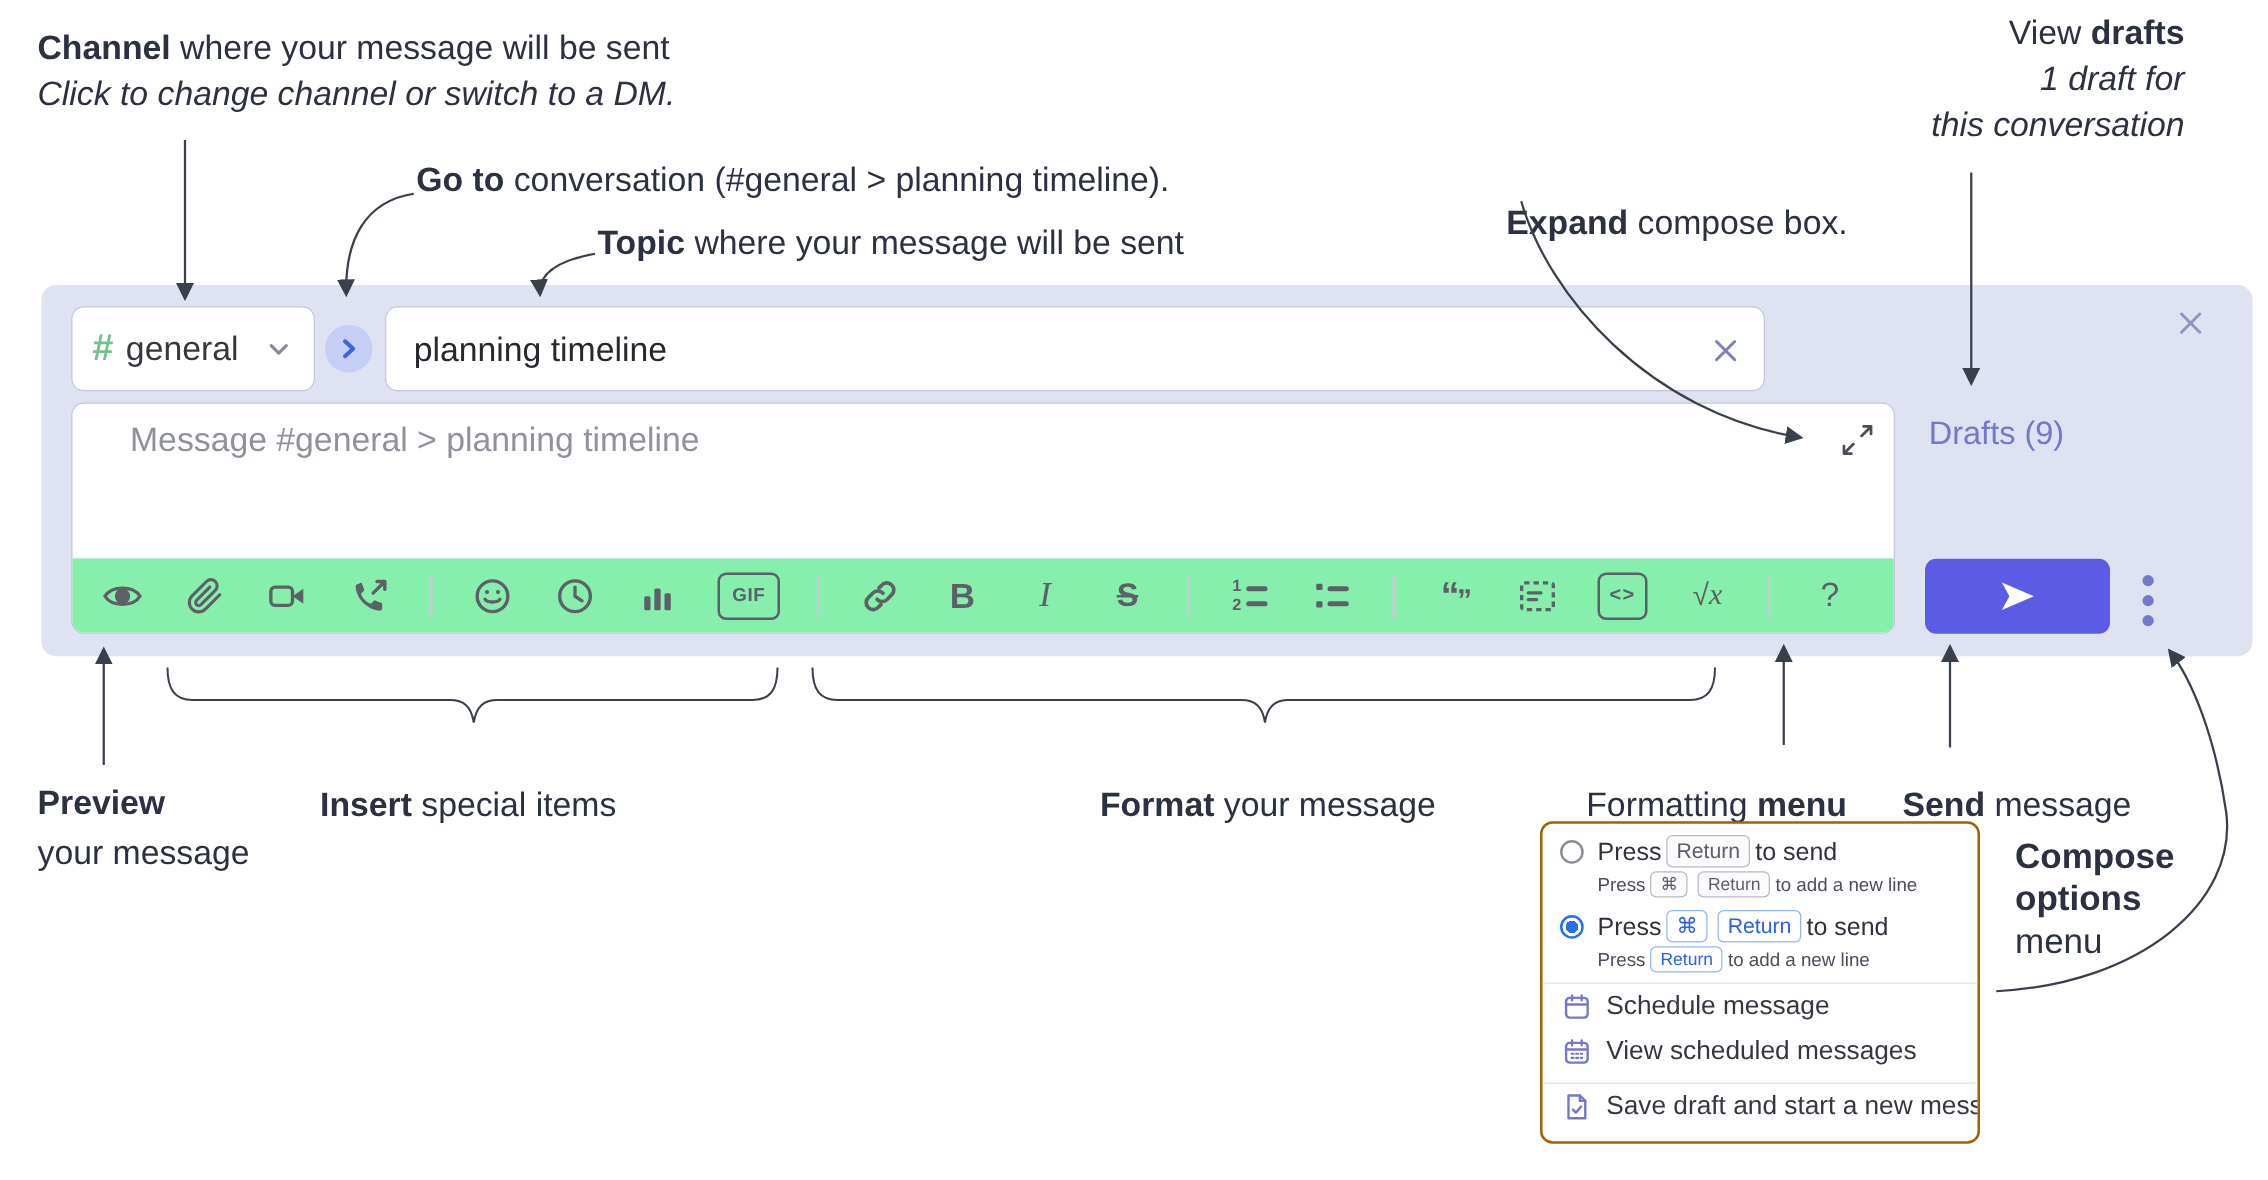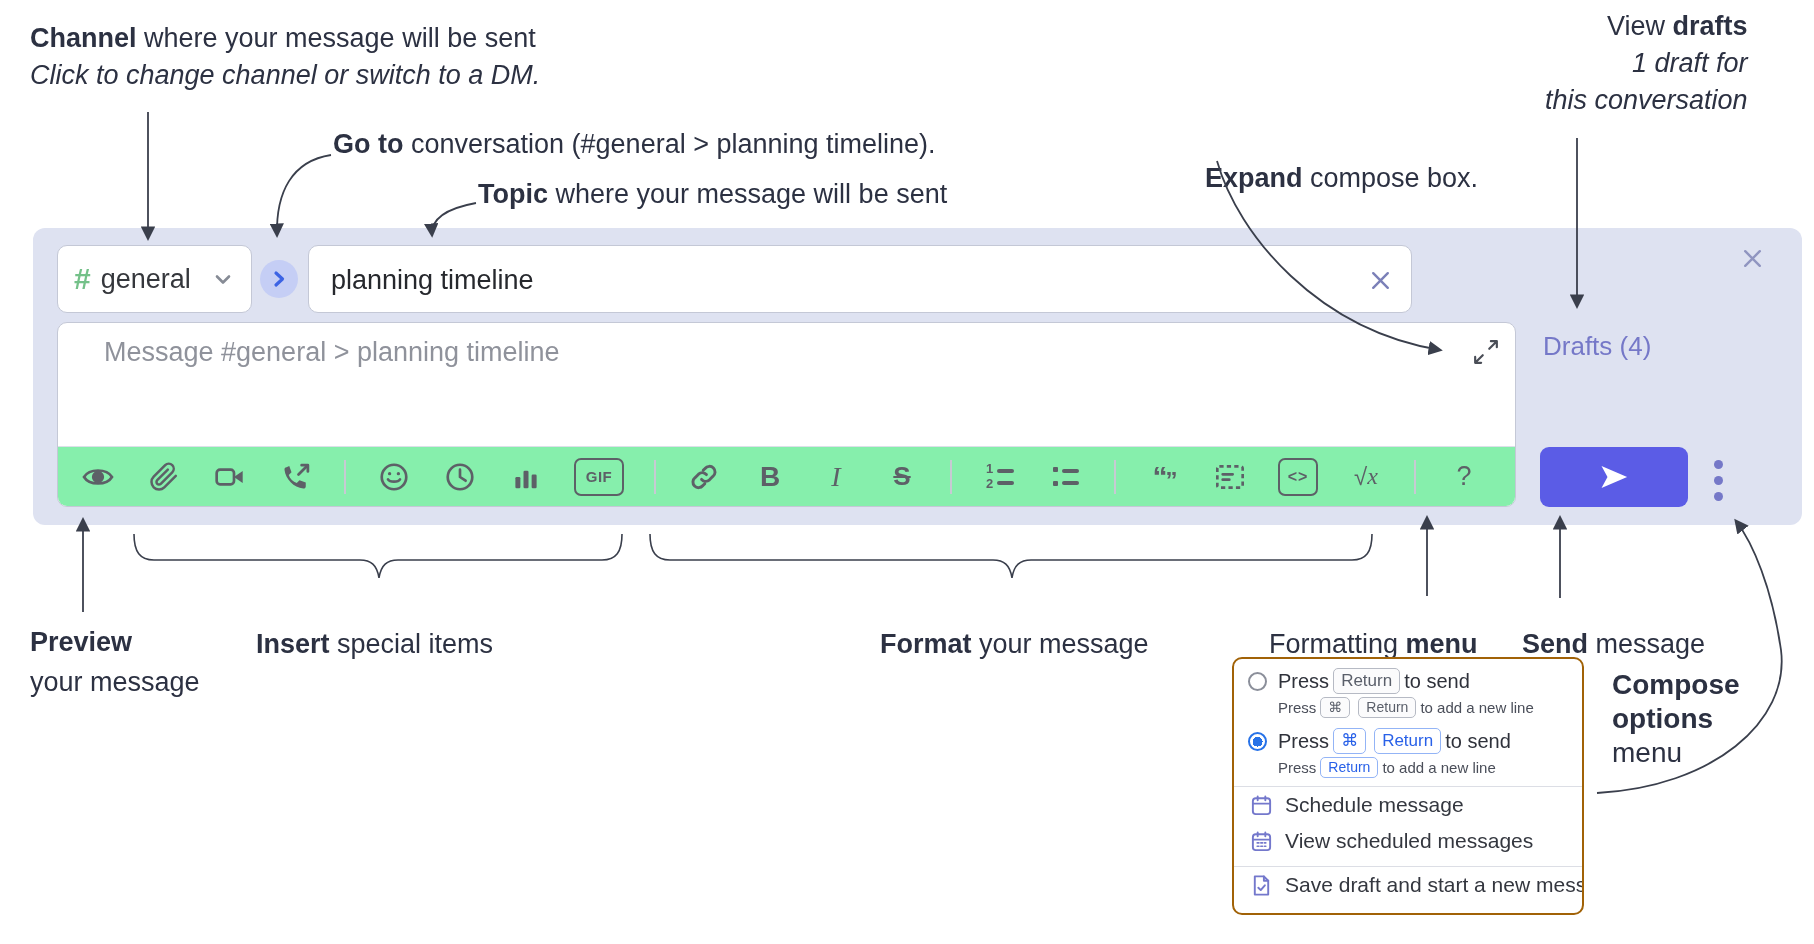--- a/index.html
+++ b/index.html
@@ -236,21 +236,21 @@
       <span class="codebox">&lt;&gt;</span>
       <span class="tbi mathicon">
         <span>√</span>
           <span class="mx">x</span>
       </span>
       <span class="tbsep"></span>
       <span class="tbi helpicon">?</span>
     </div>
   </div>
 
-  <div class="abs draftslink">Drafts (4)</div>
+  <div class="abs draftslink">Drafts (9)</div>
 
   <button class="abs sendbtn">
     <span>
       <svg width="34" height="30" viewBox="0 0 24 24">
           <polygon points="2,3.2 22.5,12 2,20.8 6.8,12" fill="#ffffff"></polygon>
         </svg>
     </span>
   </button>
 
   <div class="abs dots">

